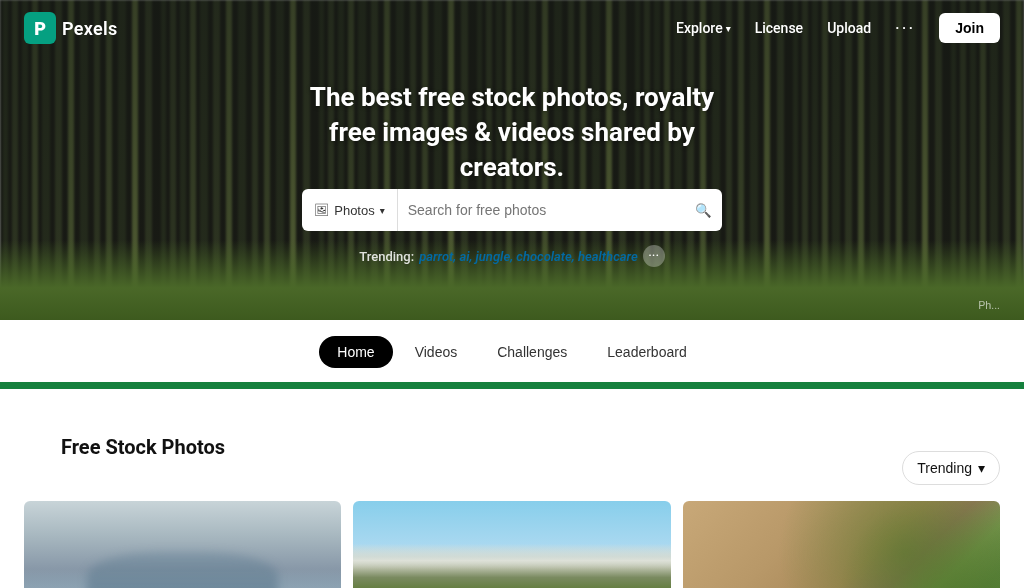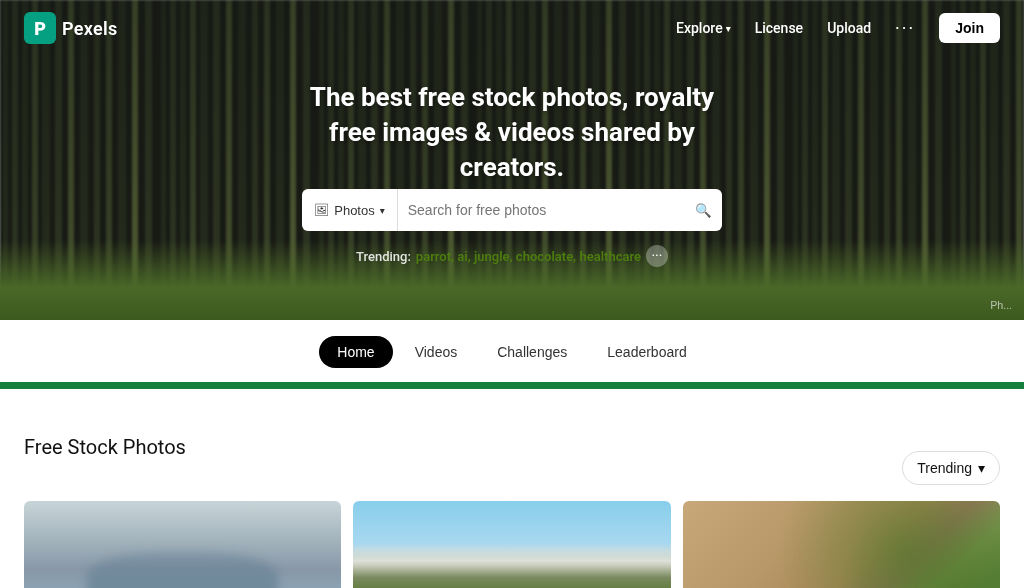--- a/index.html
+++ b/index.html
@@ -175,33 +175,33 @@
     }
     .trending-row {
       margin-top: 14px;
       display: flex;
       align-items: center;
       gap: 5px;
       font-size: 13px;
       color: rgba(255,255,255,0.85);
     }
     .trending-label { font-weight: 500; }
-    .trending-links { color: #4d7c0f; font-weight: 600; }
+    .trending-links { color: #0369a1; font-weight: 600; font-style: italic; }
     .trending-more {
       width: 22px; height: 22px;
       background: rgba(255,255,255,0.3);
       border-radius: 50%;
       display: flex; align-items: center; justify-content: center;
       cursor: pointer;
       font-size: 14px;
       color: #fff;
     }
     .photo-credit {
       position: absolute;
-      bottom: 8px; right: 12px;
+      bottom: 8px; right: 24px;
       font-size: 11px;
       color: rgba(255,255,255,0.6);
       z-index: 5;
     }
 
     
     .tabs-bar {
       display: flex;
       align-items: center;
       justify-content: center;
@@ -231,22 +231,23 @@
       padding: 20px 24px;
     }
     .content-header {
       display: flex;
       align-items: center;
       justify-content: space-between;
       margin-bottom: 16px;
     }
     .section-title {
       font-size: 20px;
-      font-weight: 400;
+      font-weight: 700;
       color: #111;
+      margin-left: 37px;
     }
     .trending-dropdown {
       display: flex;
       align-items: center;
       gap: 6px;
       padding: 8px 14px;
       border: 1px solid #ddd;
       border-radius: 50px;
       font-size: 14px;
       font-weight: 500;

